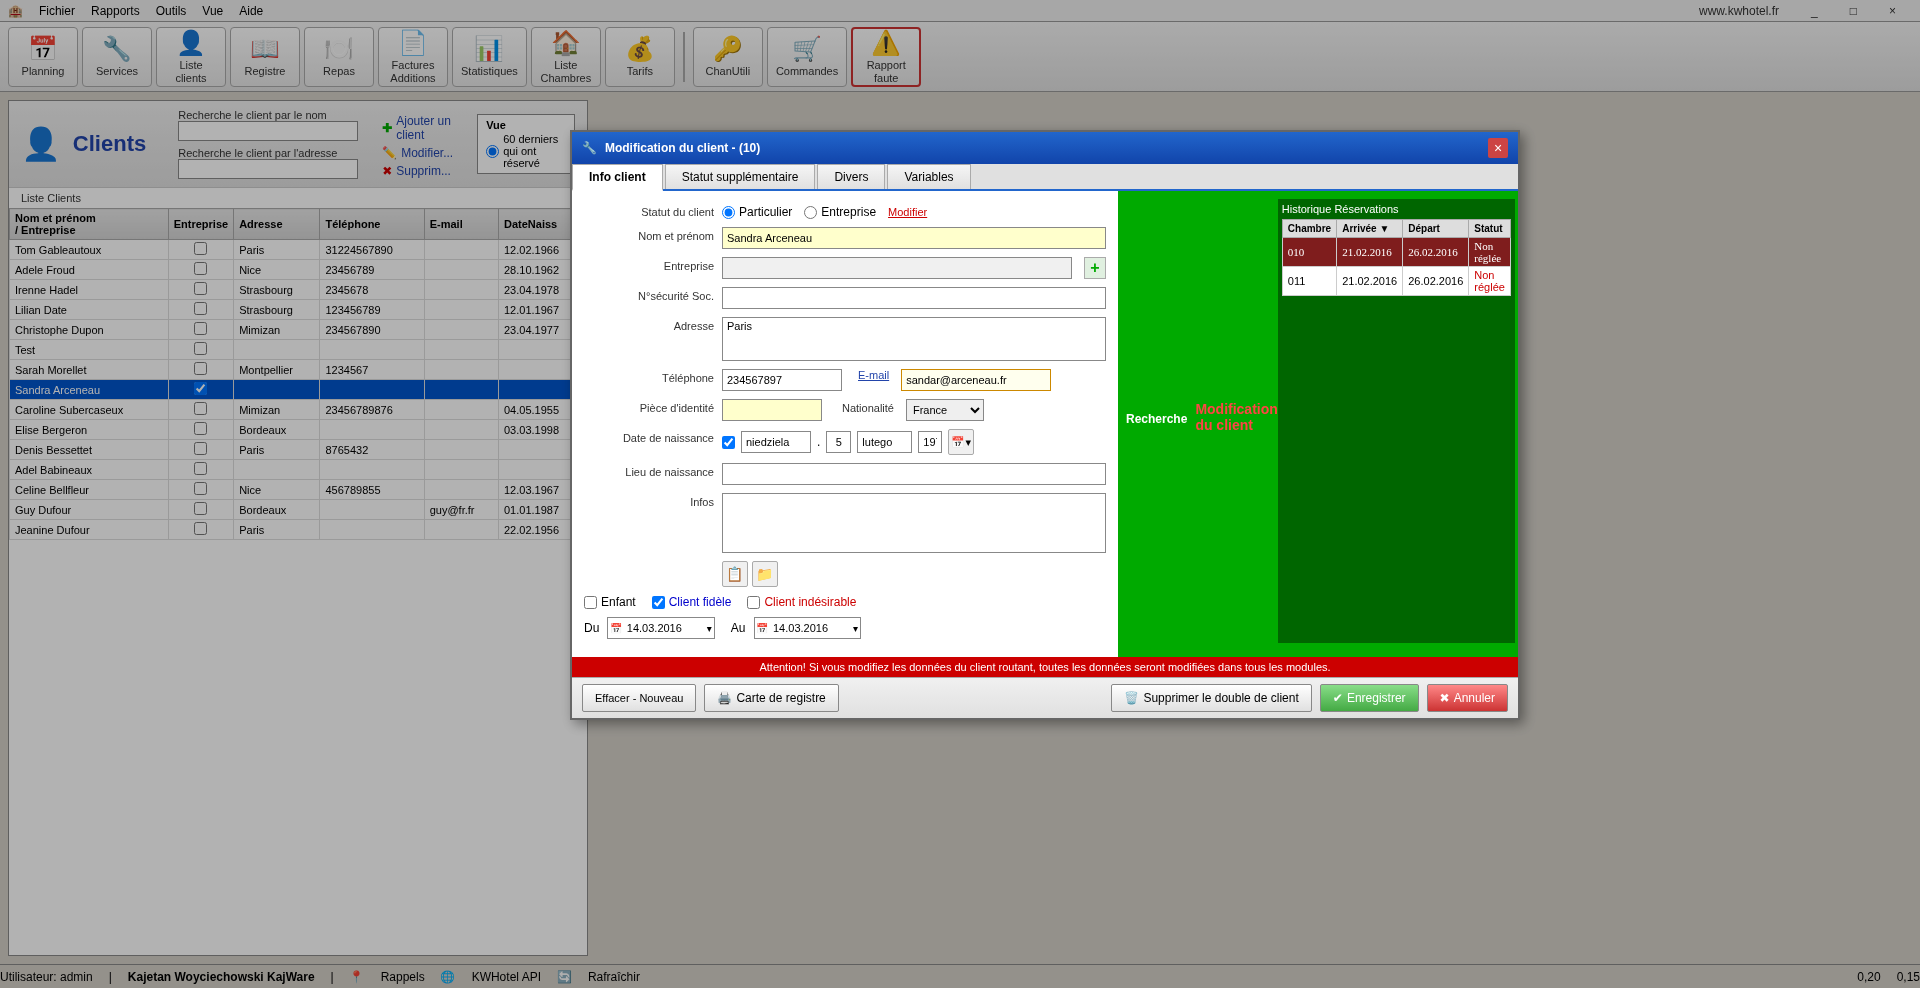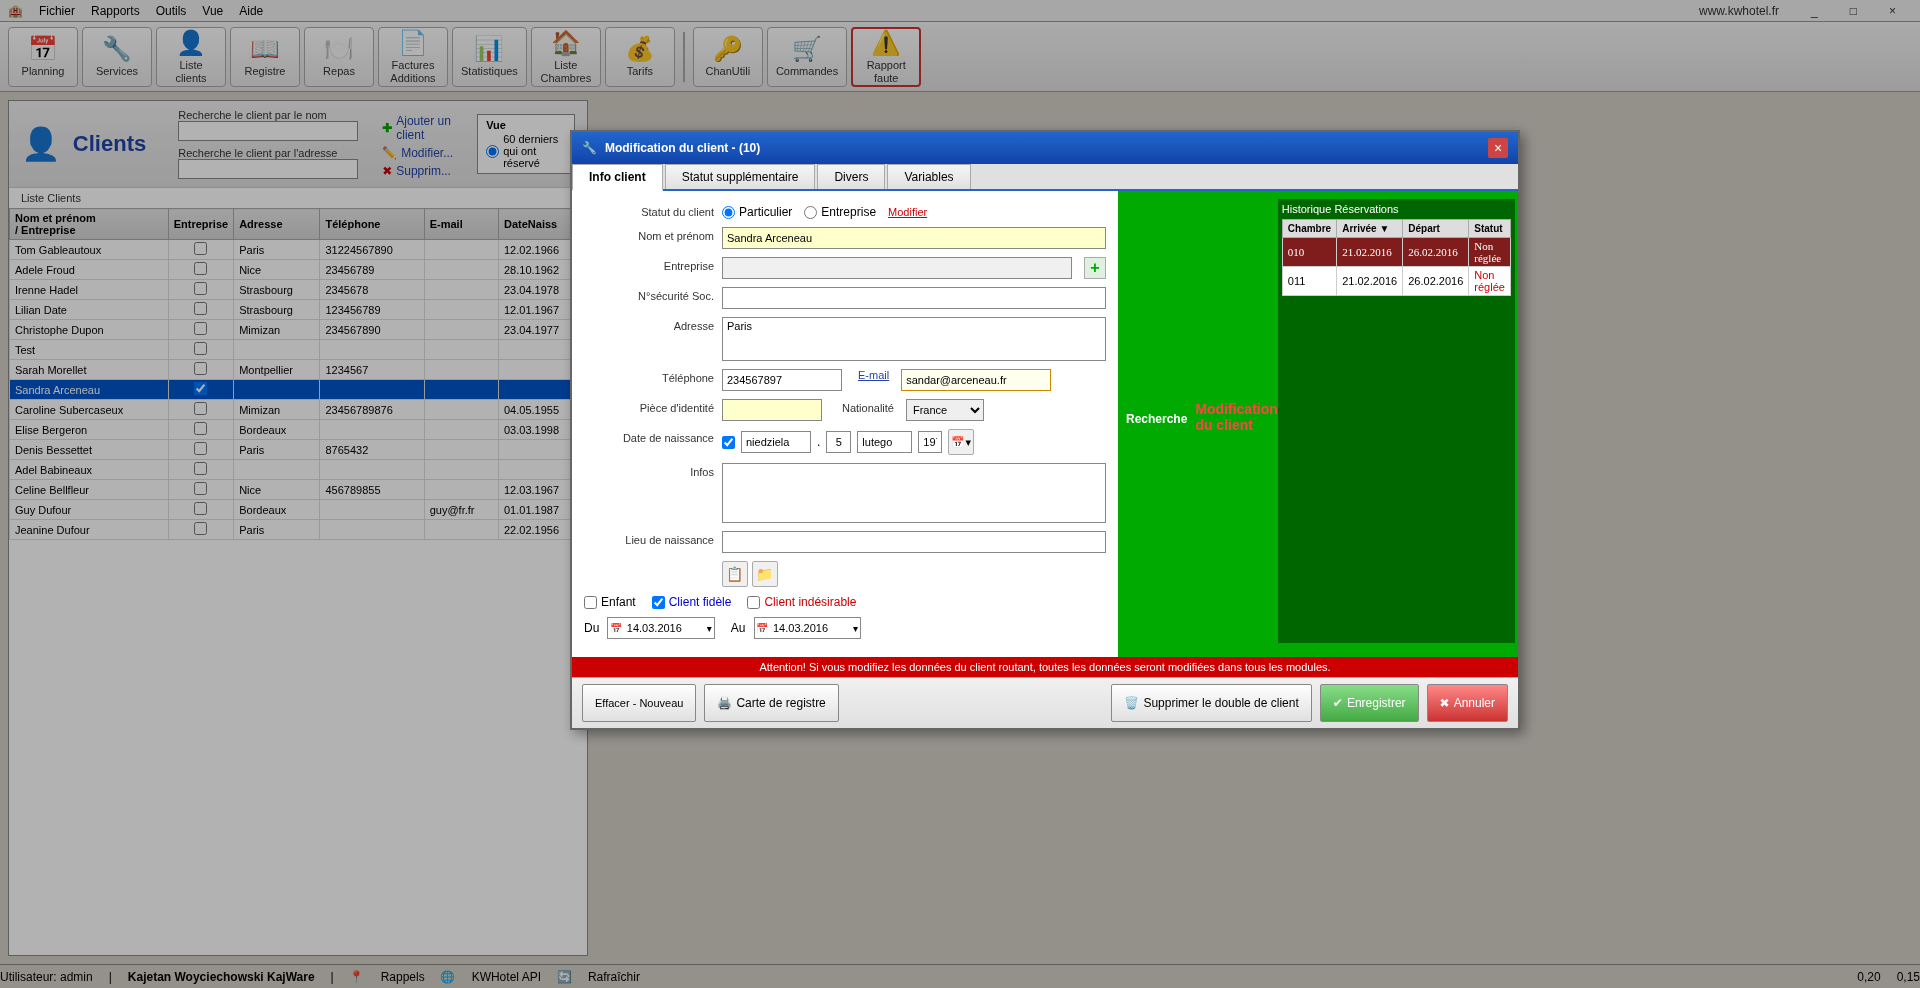--- a/index.html
+++ b/index.html
@@ -243,21 +243,21 @@
     .modal-footer {
       background: linear-gradient(to bottom, #f0f0f0, #e0e0e0);
       border-top: 1px solid #aaa;
       padding: 6px 10px;
       display: flex;
       align-items: center;
       gap: 8px;
     }
     .footer-btn {
       height: 28px;
-      padding: 18px 12px;
+      padding: 8px 12px;
       border: 1px solid #888;
       background: linear-gradient(to bottom, #ffffff, #e0e0e0);
       cursor: pointer;
       font-size: 11px;
       display: flex;
       align-items: center;
       gap: 4px;
       border-radius: 2px;
     }
     .footer-btn.green { background: linear-gradient(to bottom, #88dd88, #44aa44); color: #fff; }
@@ -615,28 +615,28 @@
             <input type="checkbox" checked="" style="">
             <input type="text" style="width: 70px; height: 22px; border: 1px solid rgb(136, 136, 136); font-size: 11px; padding: 2px 4px;" value="niedziela">
             <span>.</span>
             <input type="text" style="width: 25px; height: 22px; border: 1px solid rgb(136, 136, 136); font-size: 11px; padding: 2px; text-align: center;" value="5">
             <input type="text" style="width: 55px; height: 22px; border: 1px solid rgb(136, 136, 136); font-size: 11px; padding: 2px 4px;" value="lutego">
             <input type="text" style="width: 24px; height: 22px; border: 1px solid rgb(136, 136, 136); font-size: 11px; padding: 2px 4px;" value="1978">
             <button class="icon-btn" style="font-size:11px;">📅▾</button>
           </div>
         </div>
 
+        <div class="form-row">
+          <span class="form-label">Lieu de naissance</span>
+          <input type="text" class="form-control" style="flex: 1 1 0%;">
+        </div>
+
         <div class="form-row" style="align-items:flex-start;">
           <span class="form-label">Infos</span>
           <textarea class="infos-textarea" style=""></textarea>
-        </div>
-
-        <div class="form-row">
-          <span class="form-label">Lieu de naissance</span>
-          <input type="text" class="form-control" style="flex: 1 1 0%;">
         </div>
 
         <div style="margin-left:138px;display:flex;gap:4px;margin-bottom:8px;">
           <button class="icon-btn">📋</button>
           <button class="icon-btn">📁</button>
         </div>
 
         <div class="checkbox-row">
           <label class="checkbox-item">
             <input type="checkbox" style="">

